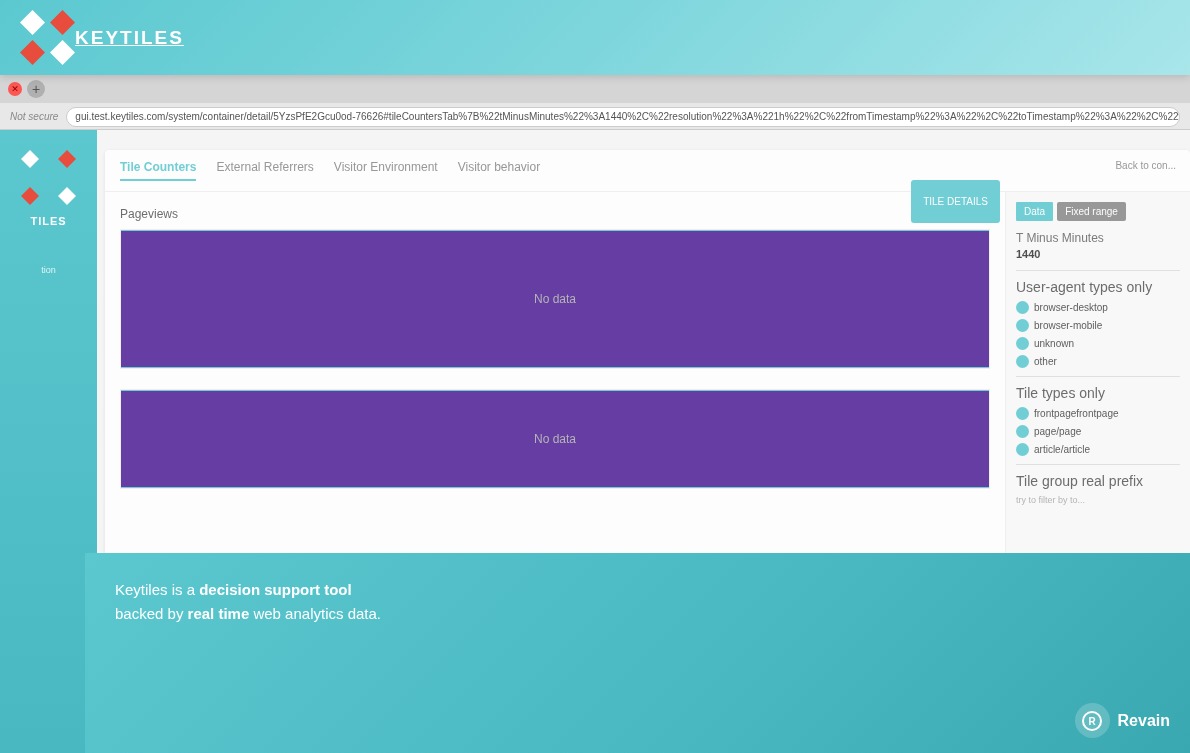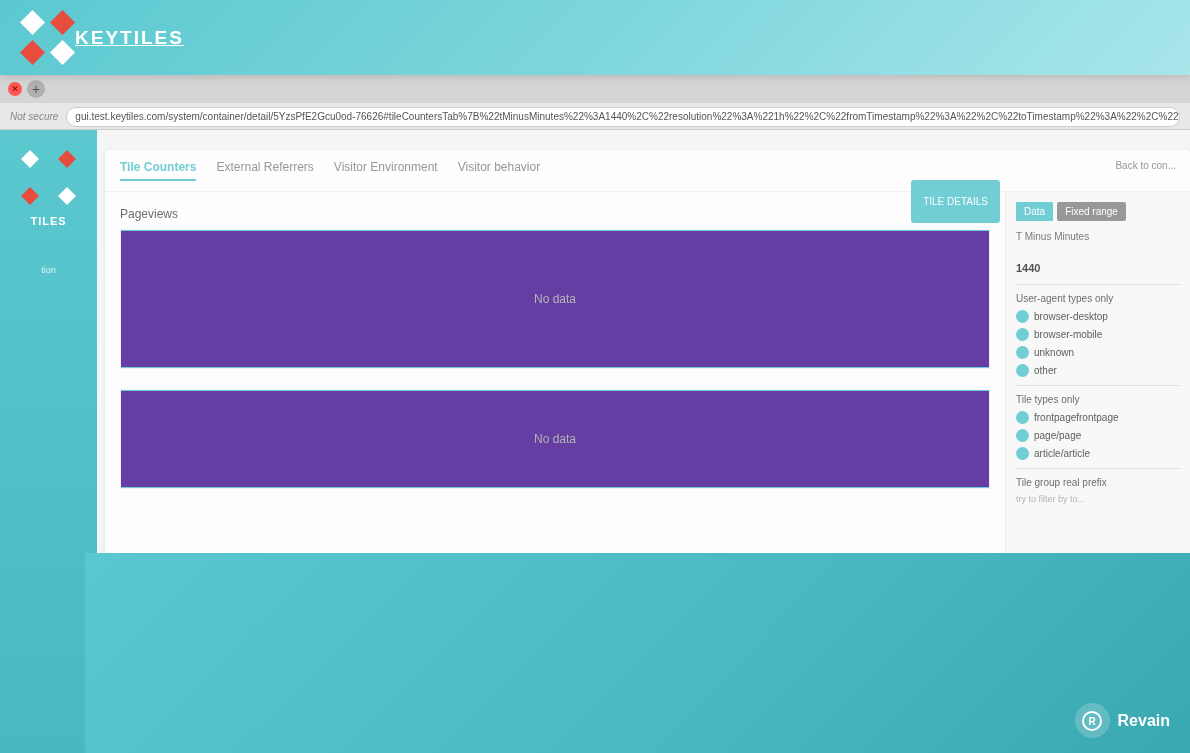--- a/index.html
+++ b/index.html
@@ -310,34 +310,34 @@
     }
 
     .data-toggle-row {
       display: flex;
       gap: 4px;
       margin-bottom: 10px;
     }
 
     .rp-label {
       color: #666;
-      font-size: 10px;
-      margin-bottom: 20px;
+      font-size: 12px;
+      margin-bottom: 3px;
     }
 
     .rp-value {
       color: #333;
       font-size: 11px;
       font-weight: bold;
       margin-bottom: 10px;
     }
 
     .rp-section-title {
       color: #555;
-      font-size: 10px;
+      font-size: 14px;
       margin-bottom: 6px;
       margin-top: 8px;
     }
 
     .rp-checkbox-item {
       display: flex;
       align-items: center;
       gap: 5px;
       margin-bottom: 5px;
       font-size: 10px;
@@ -607,20 +607,25 @@
 
           <hr class="divider-line">
 
           <div class="rp-section-title">Tile group real prefix</div>
           <div style="font-size:9px;color:#aaa;">try to filter by to...</div>
         </div>
       </div>
     </div>
 
     <div class="welcome-overlay">
+      <div class="welcome-desc">
+        <span>Keytiles is a </span><strong>decision support tool</strong>
+        <br>
+        <span>backed by </span><strong>real time</strong><span> web analytics data.</span>
+      </div>
 
       <div class="revain-badge">
         <div class="revain-icon">
           <svg width="20" height="20" viewBox="0 0 20 20">
             <circle cx="10" cy="10" r="9" stroke="white" stroke-width="2" fill="none"></circle>
             <text x="10" y="14" text-anchor="middle" fill="white" font-size="10" font-weight="bold">R</text>
           </svg>
         </div>
         <span>Revain</span>
       </div>

